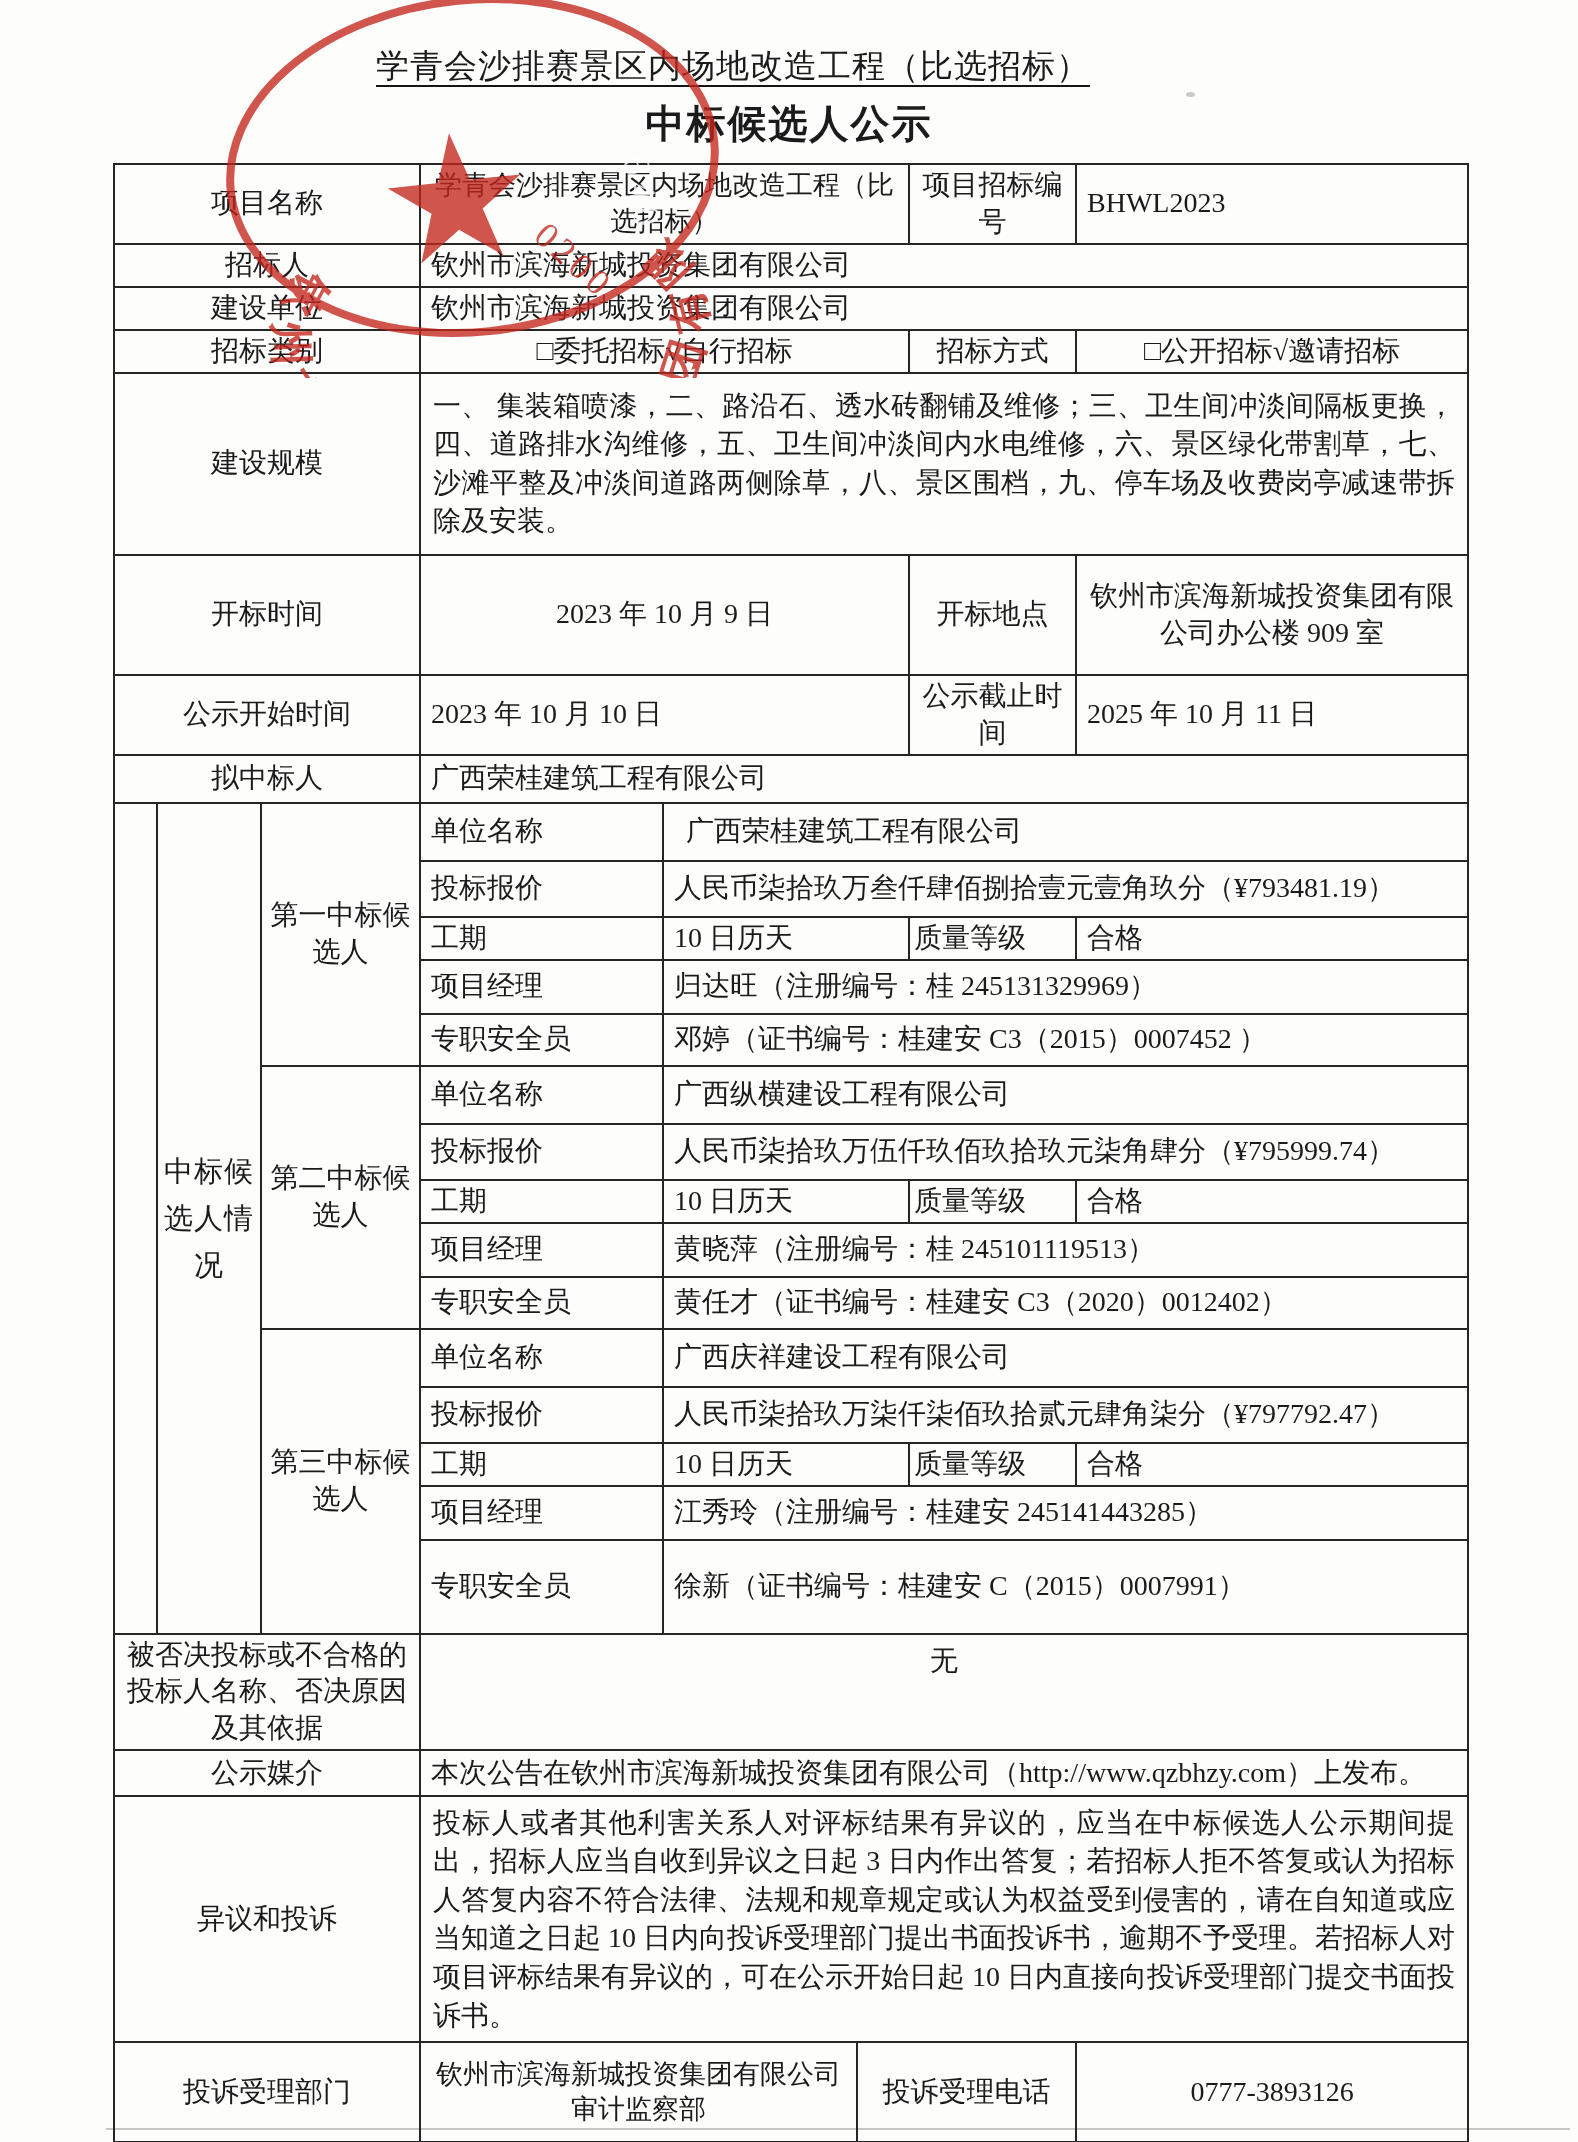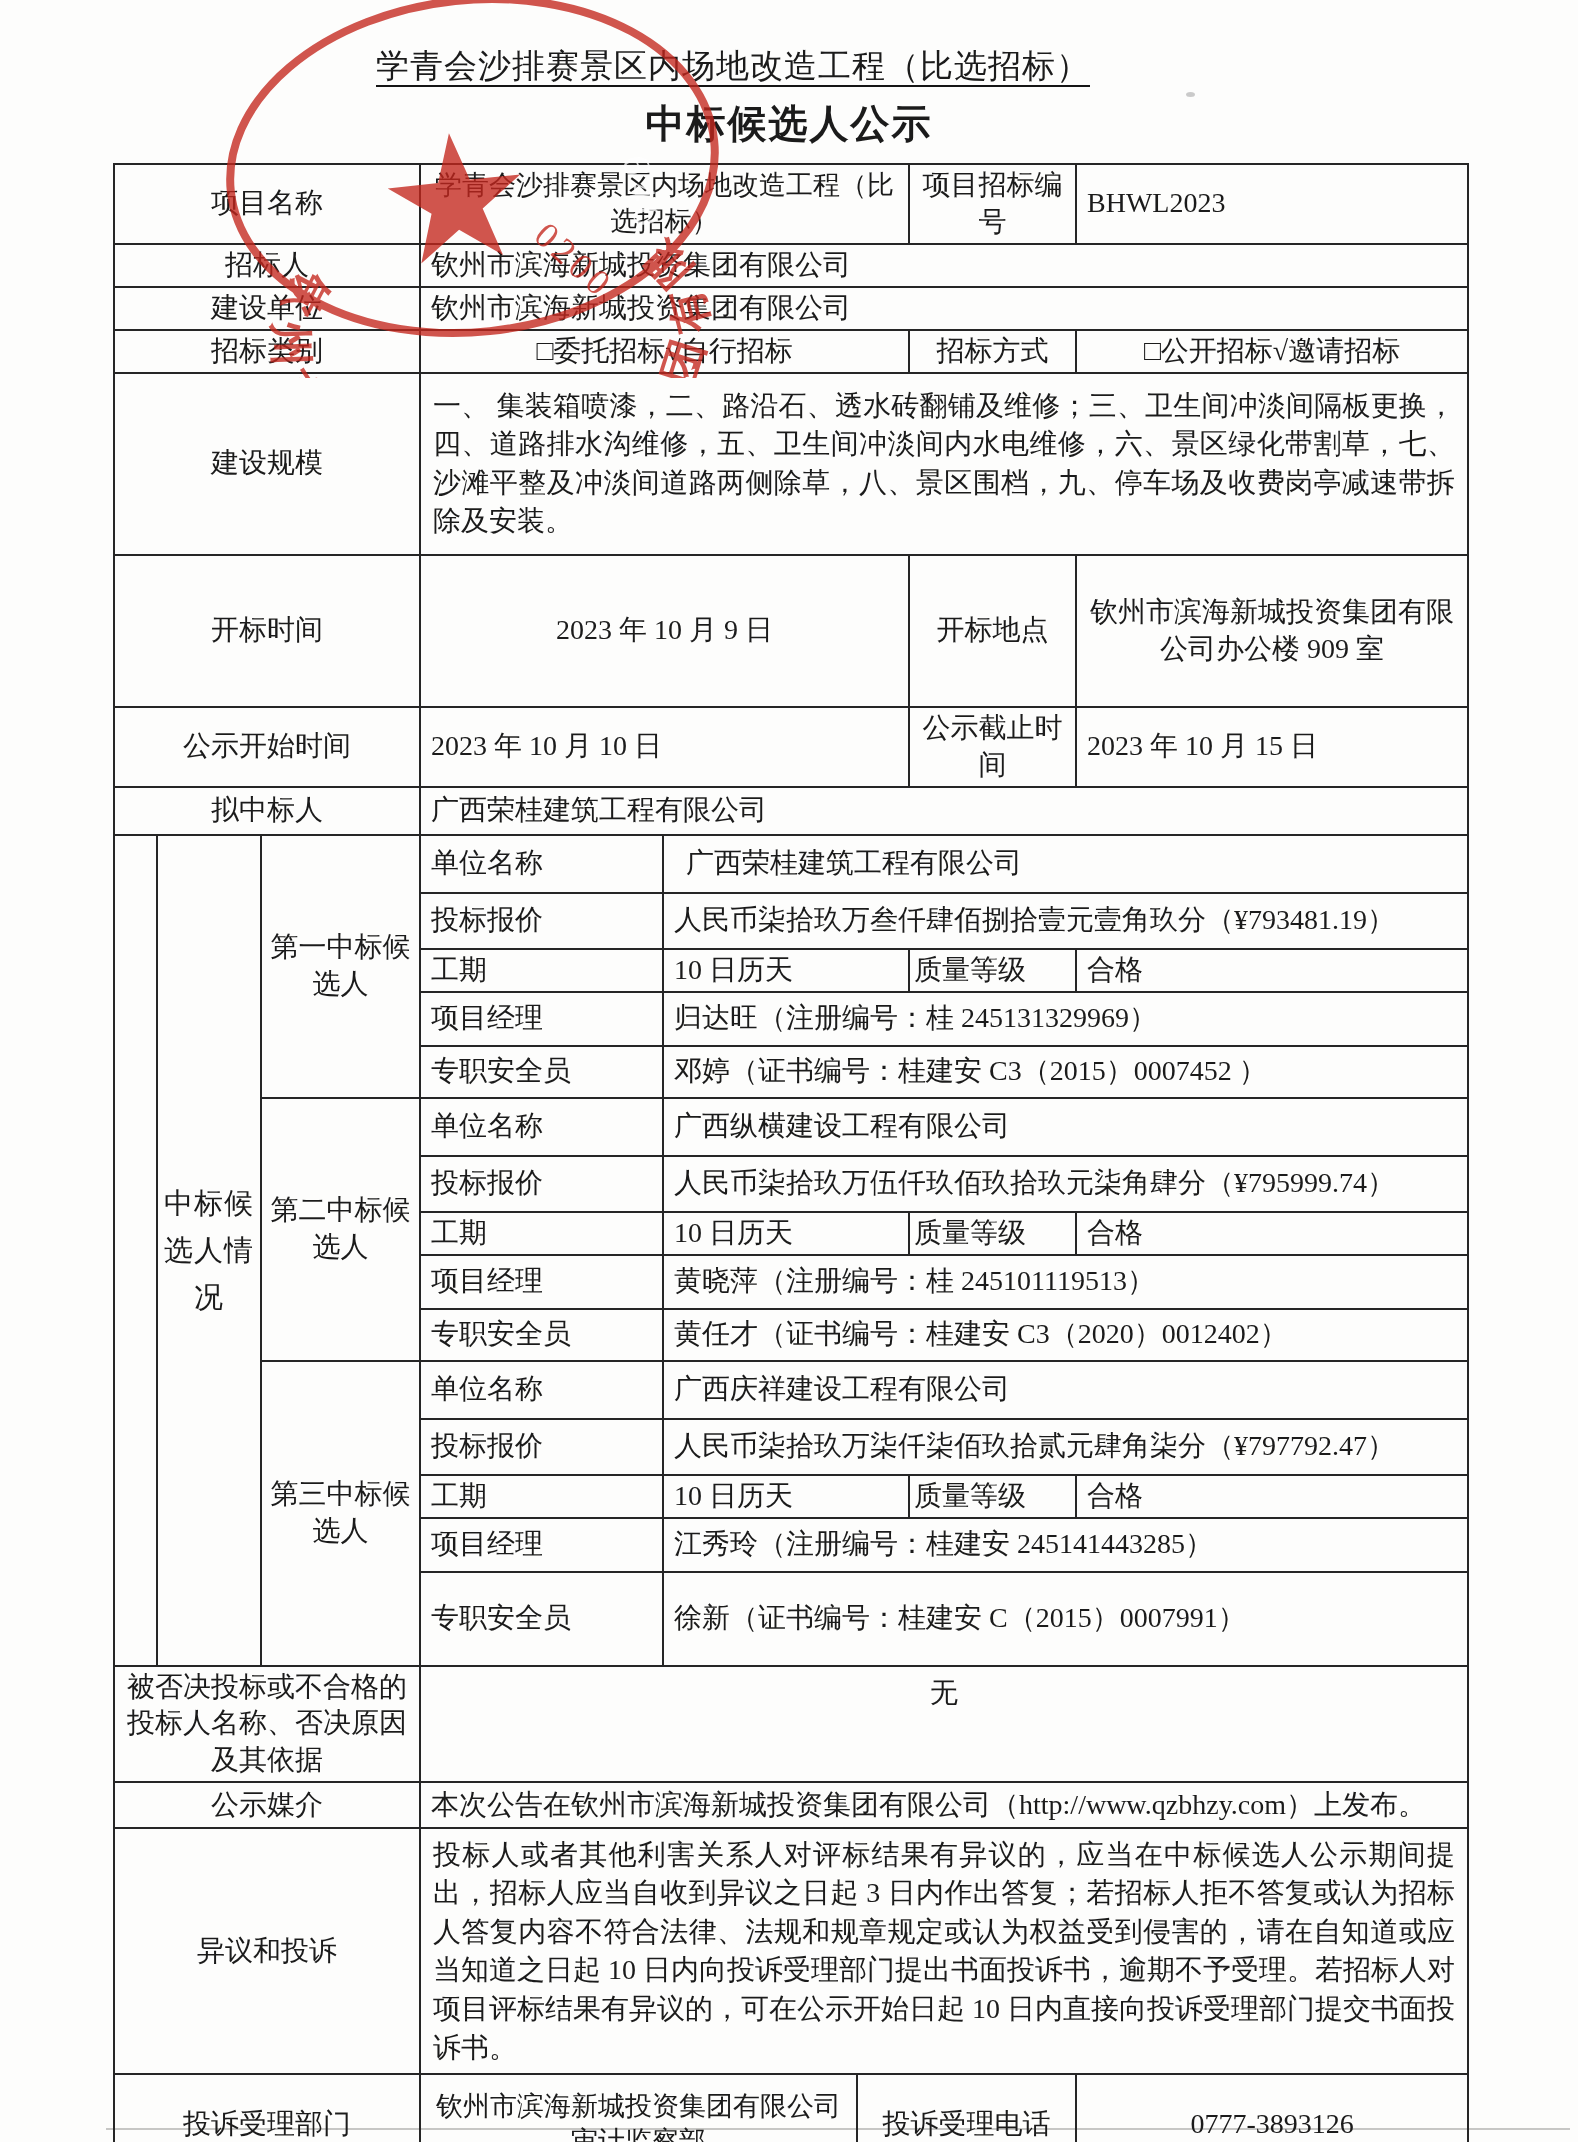--- a/index.html
+++ b/index.html
@@ -17,21 +17,21 @@
   }
   td{border:2px solid #262626;font-size:28px;line-height:1.32;padding:2px 10px;vertical-align:middle;word-break:break-all;}
   .lab{text-align:center;padding:2px 4px;}
   .ctr{text-align:center;}
   .lft{text-align:left;}
   .jst{text-align:justify;line-height:1.38;padding:6px 12px;}
   .tight{font-size:27px;}
   .vlab{font-size:29px;line-height:1.62;letter-spacing:1px;text-align:center;padding:0 2px;}
   
   .h-r1{height:70px}.h-r2{height:34px}.h-r3{height:34px}.h-r4{height:40px}
-  .h-r5{height:182px}.h-r6{height:152px}.h-r7{height:44px}.h-r8{height:48px}
+  .h-r5{height:182px}.h-r6{height:120px}.h-r7{height:44px}.h-r8{height:48px}
   .h-cn{height:58px}.h-cp{height:56px}.h-cd{height:32px}.h-cm{height:54px}.h-cs{height:52px}.h-cs3{height:94px}
   .h-rej{height:110px}.h-med{height:46px}.h-obj{height:246px}.h-cmp{height:100px}
   .stamp{position:absolute;left:203px;top:-14px;width:540px;height:392px;z-index:9;pointer-events:none;}
   .speck{position:absolute;left:1186px;top:92px;width:9px;height:5px;background:#a8a8a8;border-radius:50%;opacity:.6;z-index:1;}
   .scanline{position:absolute;left:106px;top:2128px;width:1464px;height:2px;background:#c7c7c5;z-index:1;}
 </style>
 </head>
 <body>
 
 <div class="speck"></div>
@@ -109,21 +109,21 @@
     <td colspan="3" class="lab">开标时间</td>
     <td colspan="3" class="ctr">2023 年 10 月 9 日</td>
     <td class="lab">开标地点</td>
     <td class="ctr">钦州市滨海新城投资集团有限公司办公楼 909 室</td>
   </tr>
 
   <tr class="h-r7">
     <td colspan="3" class="lab">公示开始时间</td>
     <td colspan="3" class="lft">2023 年 10 月 10 日</td>
     <td class="lab" style="padding:2px 8px">公示截止时间</td>
-    <td class="lft">2023 年 10 月 15 日</td>
+    <td class="lft">2025 年 10 月 11 日</td>
   </tr>
 
   <tr class="h-r8">
     <td colspan="3" class="lab">拟中标人</td>
     <td colspan="5" class="lft">广西荣桂建筑工程有限公司</td>
   </tr>
 
   <tr class="h-cn">
     <td rowspan="15"></td>
     <td rowspan="15" class="vlab">中标候选人情况</td>

